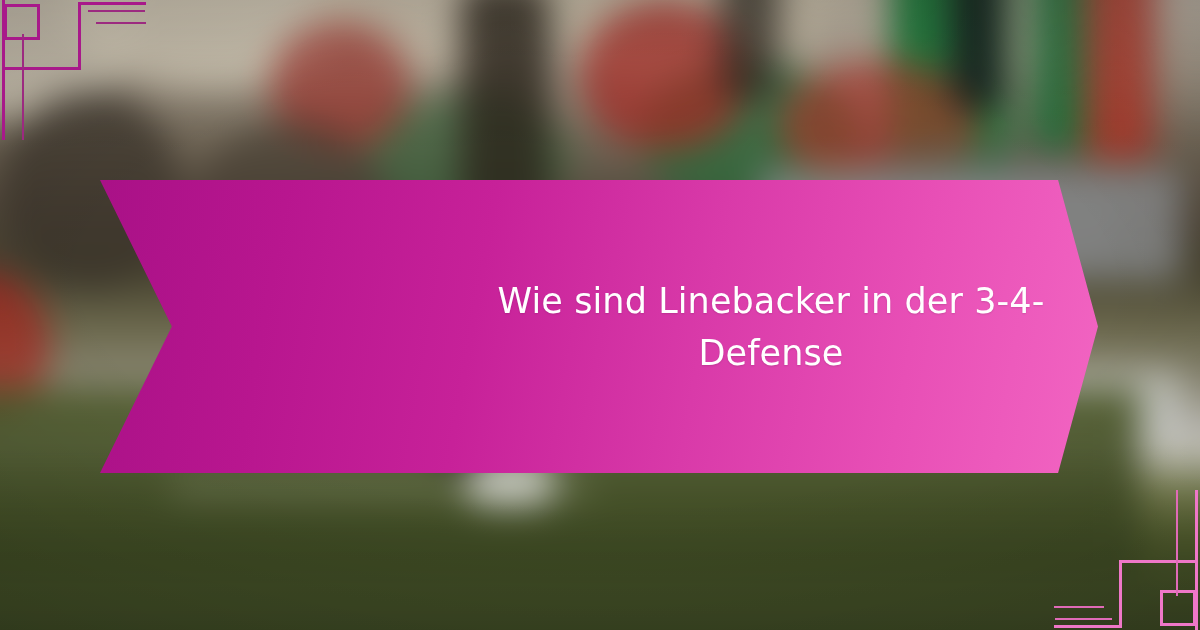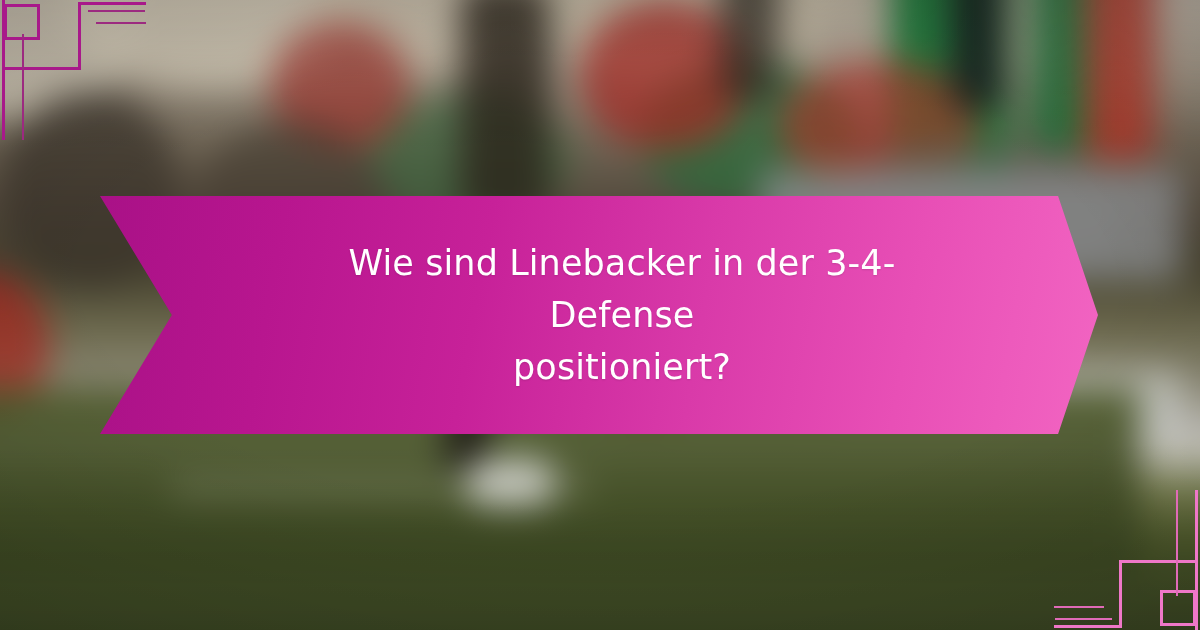--- a/index.html
+++ b/index.html
@@ -126,35 +126,35 @@
   .vignette {
     position:absolute; inset:0;
     background:
       radial-gradient(120% 100% at 50% 45%, rgba(0,0,0,0) 35%, rgba(0,0,0,.30) 100%),
       linear-gradient(to bottom, rgba(0,0,0,.10), rgba(0,0,0,0) 25%, rgba(0,0,0,0) 70%, rgba(0,0,0,.12));
   }
 
   
   .ribbon {
     position:absolute;
-    left:100px; top:196px;
-    width:998px; height:238px;
+    left:100px; top:180px;
+    width:998px; height:293px;
     background:linear-gradient(100deg, #a91187 0%, #b8168f 18%, #c72199 38%, #d93aa9 60%, #e84fb6 80%, #f265c2 100%);
     clip-path: polygon(
       0% 0%,
       96.0% 0%,
       100% 50%,
       96.0% 100%,
       0% 100%,
       7.2% 50%
     );
     filter: drop-shadow(0 2px 4px rgba(0,0,0,.35));
     display:flex;
     align-items:center;
-    justify-content:center;
+    justify-content:flex-end;
   }
   .ribbon-text {
     color:#ffffff;
     font-size:35px;
     line-height:52px;
     font-weight:400;
     text-align:center;
     letter-spacing:.1px;
     max-width:700px;
     padding-left:46px;
@@ -236,21 +236,20 @@
       <div class="leg-skin"></div>
       <div class="leg"></div>
       <div class="shoe"></div>
     </div>
     <div class="vignette"></div>
   </div>
 
   <div class="ribbon">
     <div class="ribbon-text">
       <span>Wie sind Linebacker in der 3-4-Defense</span><br>
-      <span>positioniert?</span>
     </div>
   </div>
 
   <div class="deco deco-tl">
     <span class="tl-sq"></span>
     <span class="tl-v-out"></span>
     <span class="tl-bracket-h"></span>
     <span class="tl-bracket-v"></span>
     <span class="tl-bracket-b"></span>
     <span class="tl-line1"></span>

